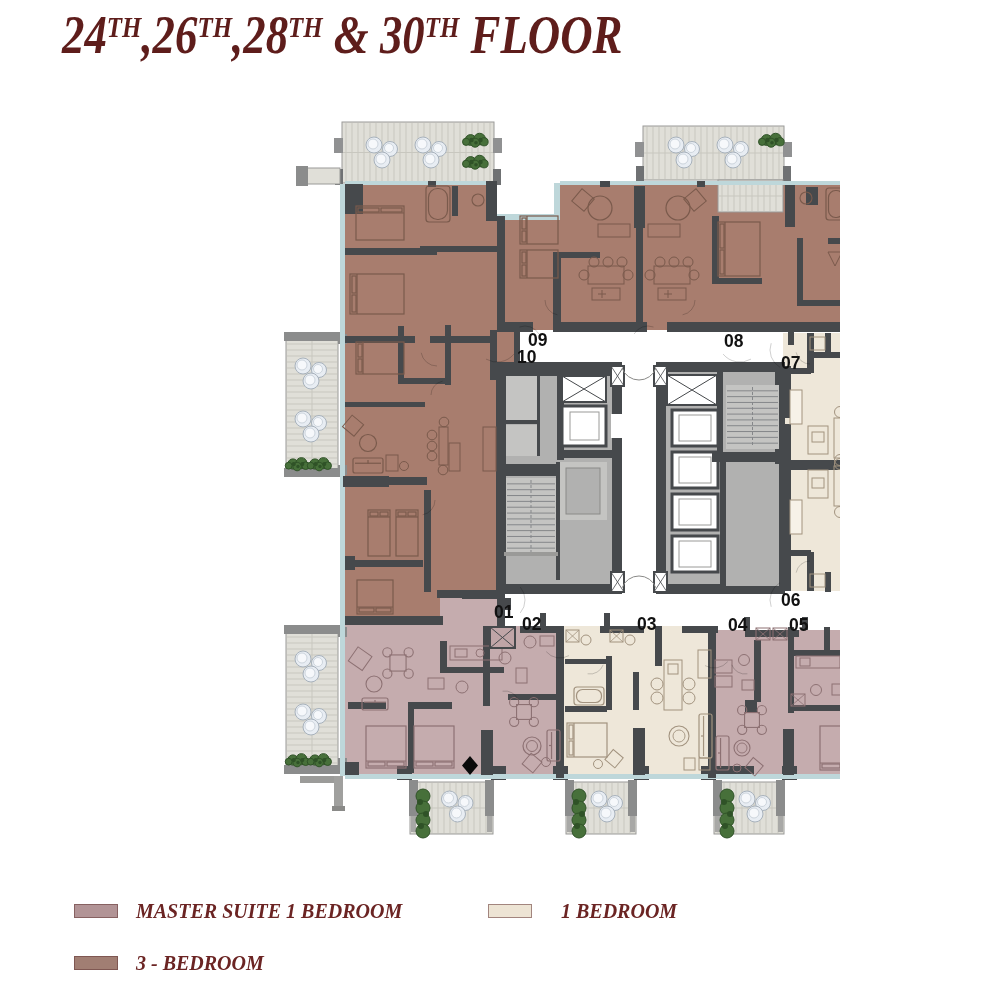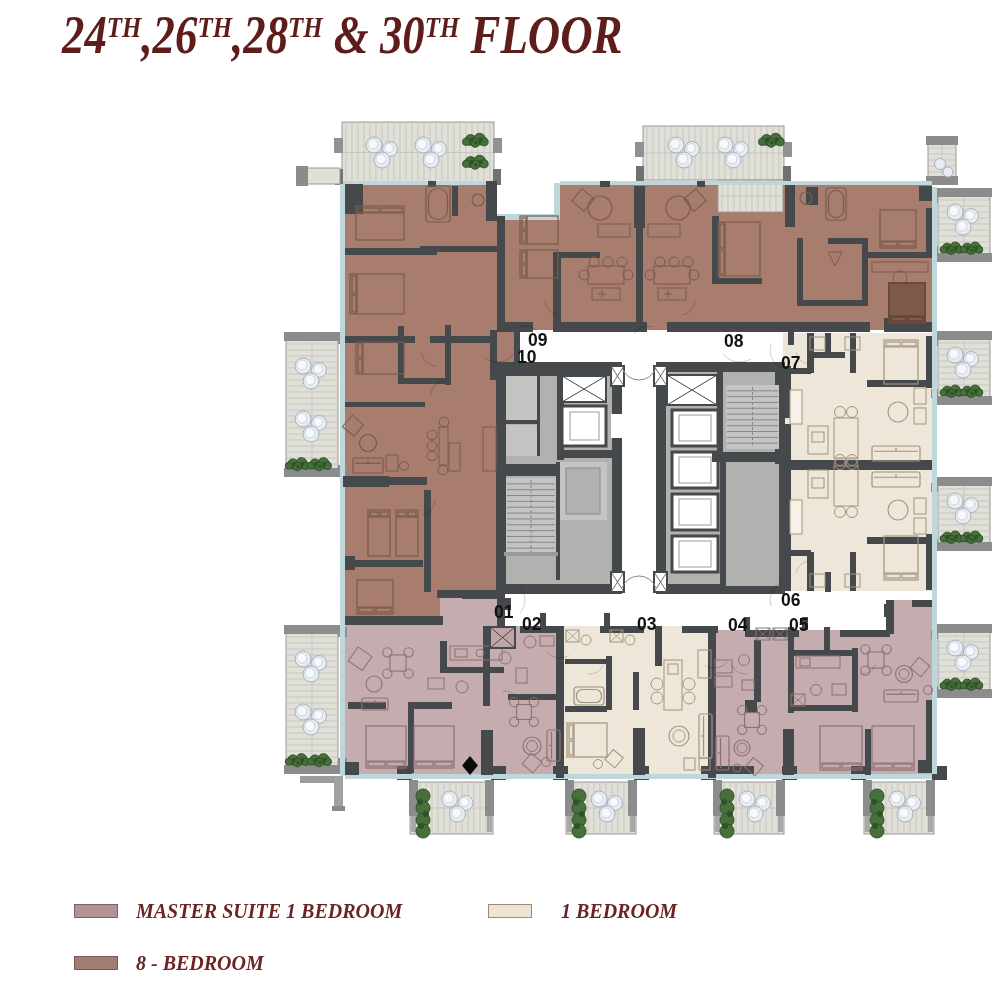--- a/index.html
+++ b/index.html
@@ -1,16 +1,16 @@
 <!DOCTYPE html>
 <html><head>
 <meta charset="utf-8">
 <style>
   html,body{margin:0;padding:0;background:#ffffff;}
-  .wrap{position:relative;width:1004px;height:996px;background:#ffffff;overflow:hidden;
+  .wrap{position:relative;width:840px;height:996px;background:#ffffff;overflow:hidden;
         font-family:"Liberation Sans", sans-serif;}
   .title{position:absolute;left:62px;top:4px;color:#5e1d1b;
          font-family:"Liberation Serif", serif;font-style:italic;font-weight:bold;
          font-size:54px;letter-spacing:0px;transform:scaleX(0.83);transform-origin:0 0;white-space:nowrap;}
   .title sup{font-size:30px;vertical-align:16px;letter-spacing:0px;}
   .lg{position:absolute;color:#6b2423;font-family:"Liberation Serif", serif;
       font-style:italic;font-weight:bold;font-size:20px;}
   .sw{position:absolute;width:42px;height:12px;border:1px solid rgba(100,55,55,0.55);}
 </style>
 </head>
@@ -1366,14 +1366,14 @@
   <div class="sw" style="left:74px;top:904px;background:#b29496"></div>
 
   <div class="lg" style="left:136px;top:900px">MASTER SUITE 1 BEDROOM</div>
 
   <div class="sw" style="left:488px;top:904px;background:#ede4d4"></div>
 
   <div class="lg" style="left:561px;top:900px">1 BEDROOM</div>
 
   <div class="sw" style="left:74px;top:956px;background:#a17e73"></div>
 
-  <div class="lg" style="left:136px;top:952px">8 - BEDROOM</div>
+  <div class="lg" style="left:136px;top:952px">3 - BEDROOM</div>
 </div>
 
 </body></html>

